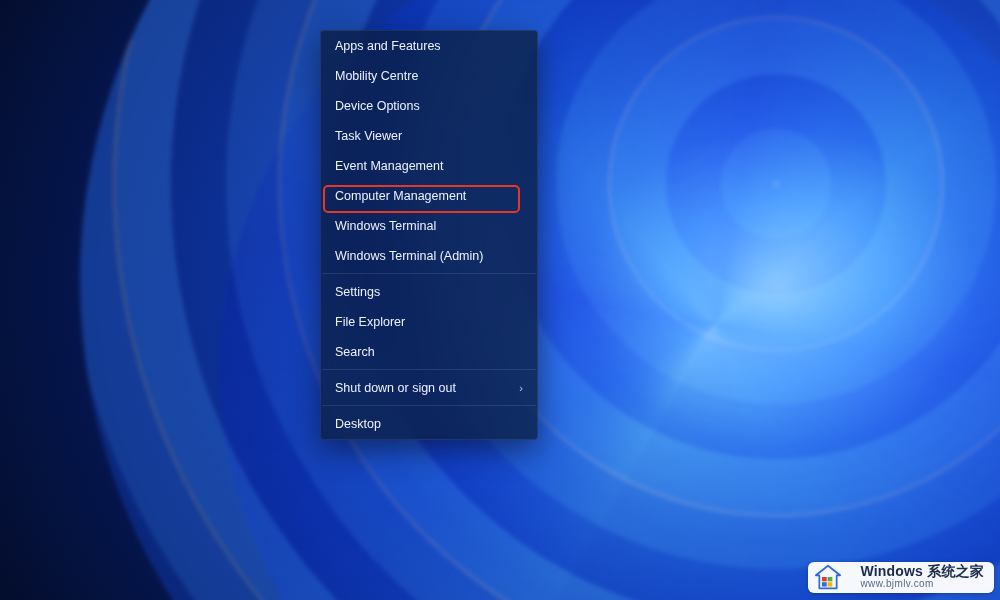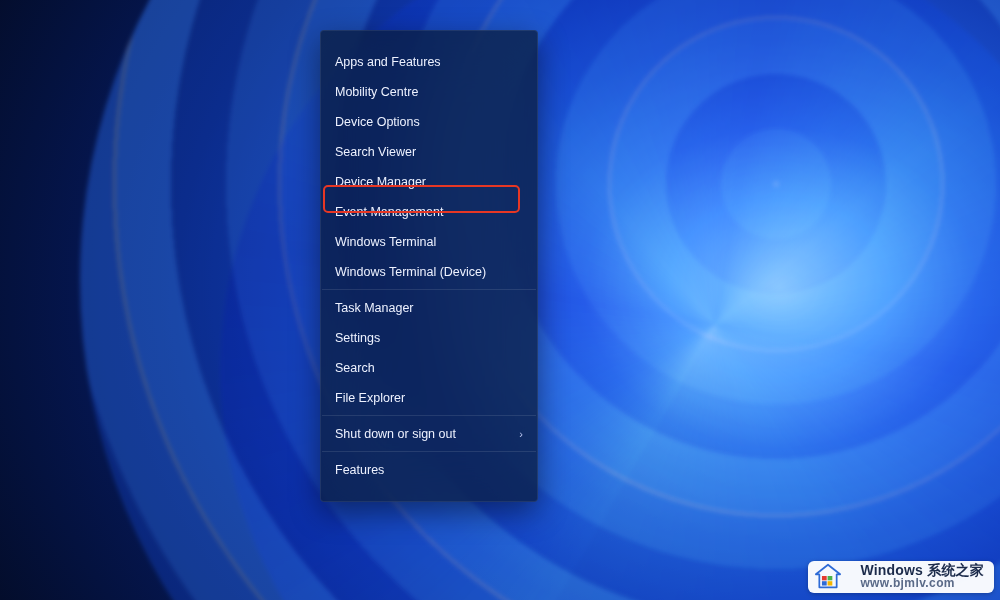--- a/index.html
+++ b/index.html
@@ -75,21 +75,21 @@
       position: absolute;
       left: 320px;
       top: 30px;
       width: 218px;
       background: rgba(10, 26, 56, 0.72);
       backdrop-filter: blur(30px);
       -webkit-backdrop-filter: blur(30px);
       border: 1px solid rgba(255, 255, 255, 0.08);
       border-radius: 4px;
       box-shadow: 0 10px 30px rgba(0,0,0,0.45);
-      padding: 16px 0;
+      padding: 0 0;
       z-index: 10;
       color: #eef2ff;
       font-size: 12.5px;
     }
     .menu-item {
       position: relative;
       padding: 0 14px;
       height: 30px;
       line-height: 30px;
       cursor: default;
@@ -134,73 +134,70 @@
       margin-top: 24px;
     }
     .wm-logo {
       width: 28px;
       height: 26px;
       position: relative;
     }
     .wm-logo svg { display:block; }
     .wm-text { display:flex; flex-direction:column; line-height:1.05; }
     .wm-title { font-size: 14px; font-weight: 600; letter-spacing: .2px; }
-    .wm-url { font-size: 12px; color: #5a6a88; letter-spacing: .4px; font-weight: bold; }
+    .wm-url { font-size: 10px; color: #5a6a88; letter-spacing: .4px; }
   </style>
 </head>
 <body>
 
 <div class="wallpaper"></div>
 
 <div class="context-menu" id="winx-menu">
     <div class="menu-item">
       <span>Apps and Features</span>
     </div>
     <div class="menu-item">
       <span>Mobility Centre</span>
     </div>
     <div class="menu-item">
       <span>Device Options</span>
     </div>
     <div class="menu-item">
-      <span>Search Viewer</span>
-    </div>
-    <div class="menu-item">
-      <span>Device Manager</span>
+      <span>Task Viewer</span>
     </div>
     <div class="menu-item">
       <span>Event Management</span>
     </div>
     <div class="menu-item">
+      <span>Computer Management</span>
+    </div>
+    <div class="menu-item">
       <span>Windows Terminal</span>
     </div>
     <div class="menu-item">
-      <span>Windows Terminal (Device)</span>
+      <span>Windows Terminal (Admin)</span>
     </div>
     <div class="menu-sep"></div>
     <div class="menu-item">
-      <span>Task Manager</span>
-    </div>
-    <div class="menu-item">
       <span>Settings</span>
     </div>
     <div class="menu-item">
+      <span>File Explorer</span>
+    </div>
+    <div class="menu-item">
       <span>Search</span>
-    </div>
-    <div class="menu-item">
-      <span>File Explorer</span>
     </div>
     <div class="menu-sep"></div>
     <div class="menu-item">
       <span>Shut down or sign out</span>
       <span class="chev">›</span>
     </div>
     <div class="menu-sep"></div>
     <div class="menu-item">
-      <span>Features</span>
+      <span>Desktop</span>
     </div>
   </div>
 
 <div class="highlight-box" id="highlight" style="top: 185px; left: 323px; height: 28px; width: 197px; border-color: rgb(231, 55, 36);"></div>
 
 <div class="watermark">
   <span class="wm-logo">
     <svg viewBox="0 0 32 30" width="28" height="26">
       <polygon points="16,2 30,13 26,13 26,28 6,28 6,13 2,13" fill="none" stroke="#2e6bd6" stroke-width="2" stroke-linejoin="round"></polygon>
       <rect x="9" y="15" width="5.5" height="5" fill="#e23b2e"></rect>

